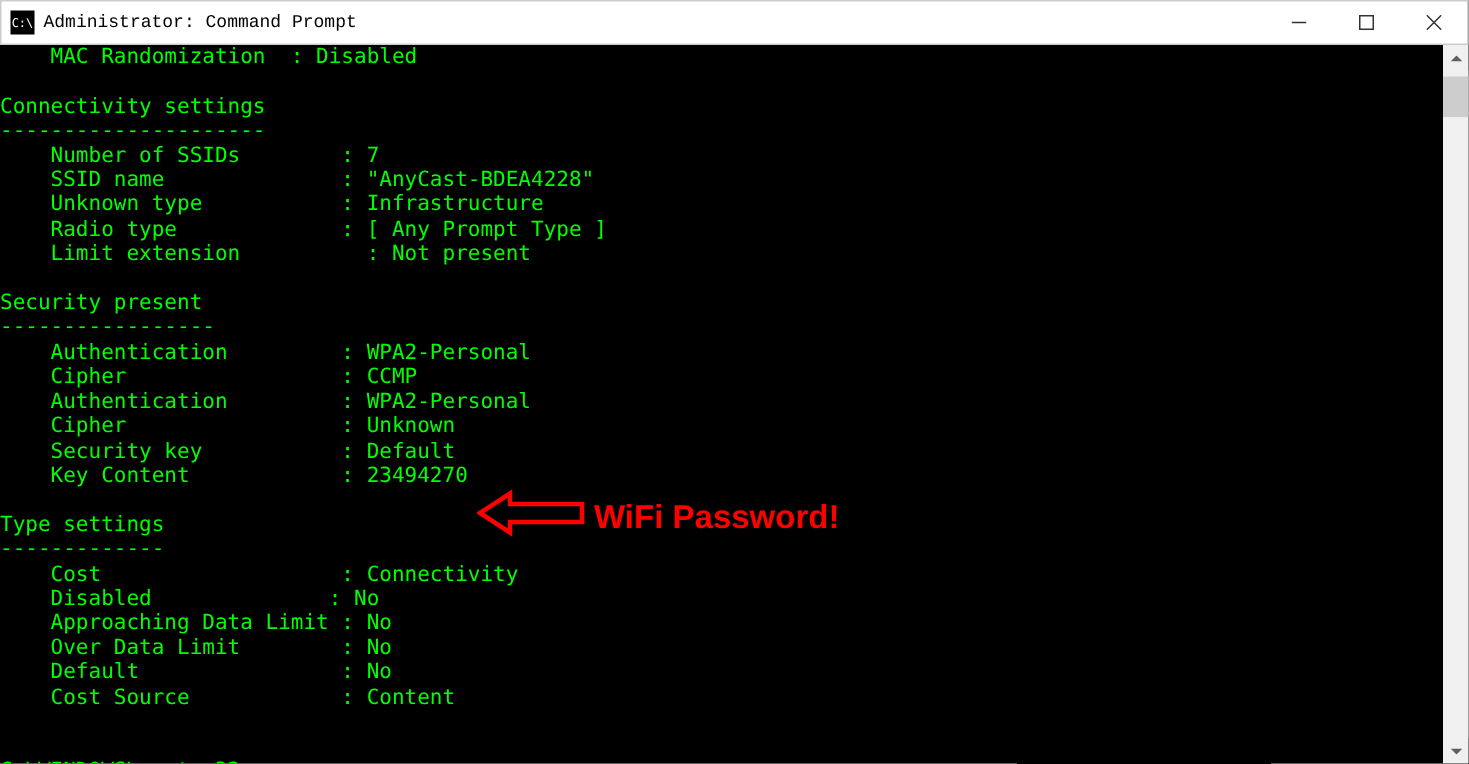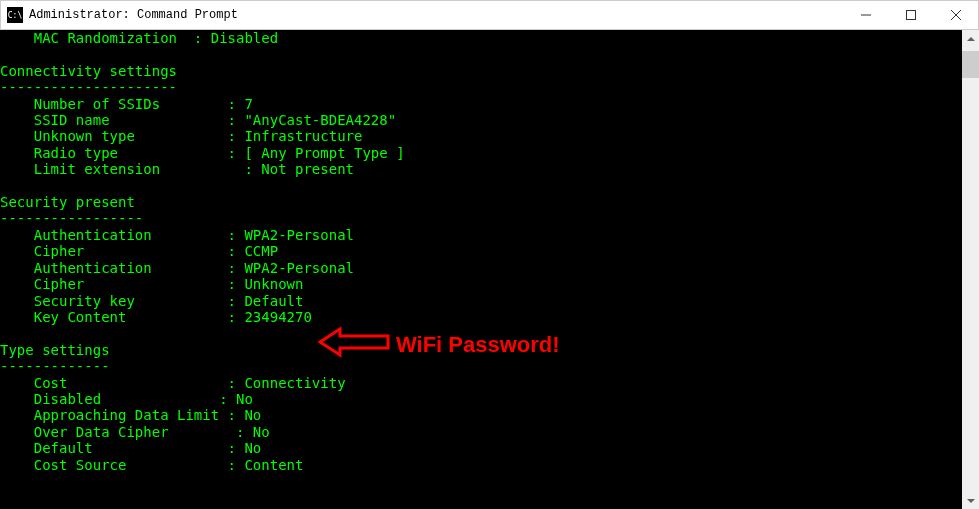--- a/index.html
+++ b/index.html
@@ -162,21 +162,21 @@
 <span>    Authentication         : WPA2-Personal</span>
 <span>    Cipher                 : Unknown</span>
 <span>    Security key           : Default</span>
 <span>    Key Content            : 23494270</span>
 <span></span>
 <span>Type settings</span>
 <span>-------------</span>
 <span>    Cost                   : Connectivity</span>
 <span>    Disabled              : No</span>
 <span>    Approaching Data Limit : No</span>
-<span>    Over Data Cipher        : No</span>
+<span>    Over Data Limit        : No</span>
 <span>    Default                : No</span>
 <span>    Cost Source            : Content</span>
 <span></span>
 <span></span>
 <span>C:\WINDOWS\system32&gt;</span><span class="cursor"></span></div>
 
   <div class="annotation">
     <svg width="72" height="32" viewBox="0 0 72 32">
       <path d="M 2 16 L 22 3 L 22 10 L 70 10 L 70 22 L 22 22 L 22 29 Z" fill="none" stroke="#ff0000" stroke-width="3" stroke-linejoin="miter"></path>
     </svg>

